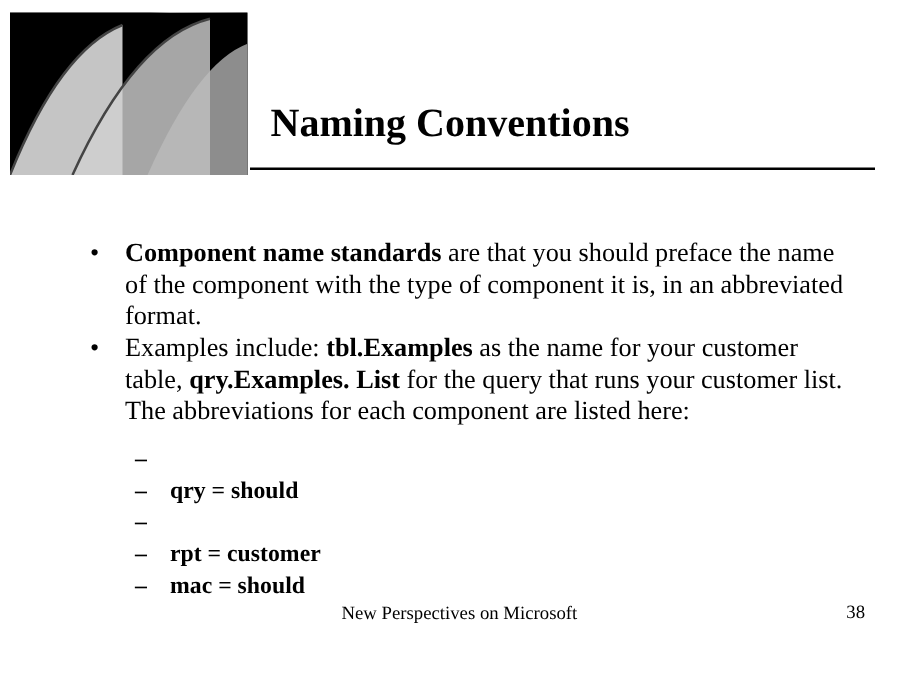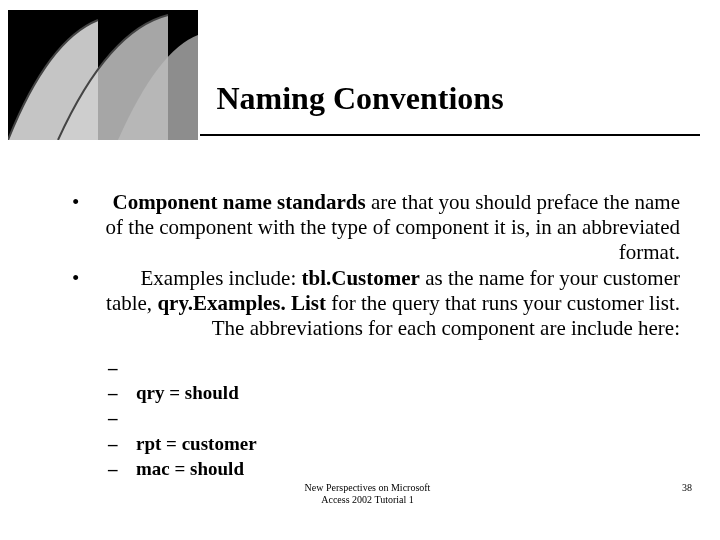--- a/index.html
+++ b/index.html
@@ -13,25 +13,25 @@
   }
   .corner-img svg { position: absolute; top: 0; left: 0; }
   .title {
     position: absolute; top: 80px; left: 0; right: 0;
     text-align: center; font-size: 32px; font-weight: bold;
   }
   .hr-line { position: absolute; top: 134px; left: 200px; right: 20px; height: 2px; background: #000; }
   .body { position: absolute; top: 190px; left: 72px; right: 40px; font-size: 21px; line-height: 1.18; }
   .bullet { display: flex; margin-bottom: 2px; }
   .bullet .dot { width: 28px; flex: 0 0 28px; }
-  .bullet .txt { flex: 1; text-align: right; }
+  .bullet .txt { flex: 1; }
   .sub-list { margin-top: 16px; margin-left: 36px; font-size: 19px; font-weight: bold; }
   .sub { display: flex; margin-bottom: 3px; }
   .sub .dash { width: 28px; flex: 0 0 28px; }
-  .footer { position: absolute; bottom: 18px; left: 15px; right: 0; height: 40px; font-size: 10px; }
+  .footer { position: absolute; bottom: 18px; left: 15px; right: 0; height: 40px; font-size: 15px; }
   .footer-center { position: absolute; left: 0; right: 0; text-align: center; line-height: 1.2; }
   .footer-right { position: absolute; right: 28px; top: 0; }
   .b { font-weight: bold; }
 </style>
 </head>
 <body>
 
 <div class="slide">
 
   <div class="header">
@@ -50,21 +50,21 @@
   </div>
 
   <div class="body">
     <div id="bullets">
         <div class="bullet">
           <div class="dot">•</div>
           <div class="txt"><span class="b">Component name standards</span><span> are that you should preface the name of the component with the type of component it is, in an abbreviated format.</span></div>
         </div>
         <div class="bullet">
           <div class="dot">•</div>
-          <div class="txt"><span>Examples include: </span><span class="b">tbl.Customer</span><span> as the name for your customer table, </span><span class="b">qry.Examples. List</span><span> for the query that runs your customer list. The abbreviations for each component are include here:</span></div>
+          <div class="txt"><span>Examples include: </span><span class="b">tbl.Examples</span><span> as the name for your customer table, </span><span class="b">qry.Examples. List</span><span> for the query that runs your customer list. The abbreviations for each component are listed here:</span></div>
         </div>
       </div>
     <div class="sub-list" id="subs">
         <div class="sub">
           <div class="dash">–</div>
         </div>
         <div class="sub">
           <div class="dash">–</div>
           <div>qry = should</div>
         </div>
@@ -78,18 +78,17 @@
         <div class="sub">
           <div class="dash">–</div>
           <div>mac = should</div>
         </div>
       </div>
   </div>
 
   <div class="footer">
     <div class="footer-center">
       <div>New Perspectives on Microsoft</div>
-      <div>Access 2002 Tutorial 1</div>
     </div>
     <div class="footer-right">38</div>
   </div>
 
 </div>
 
 </body></html>

